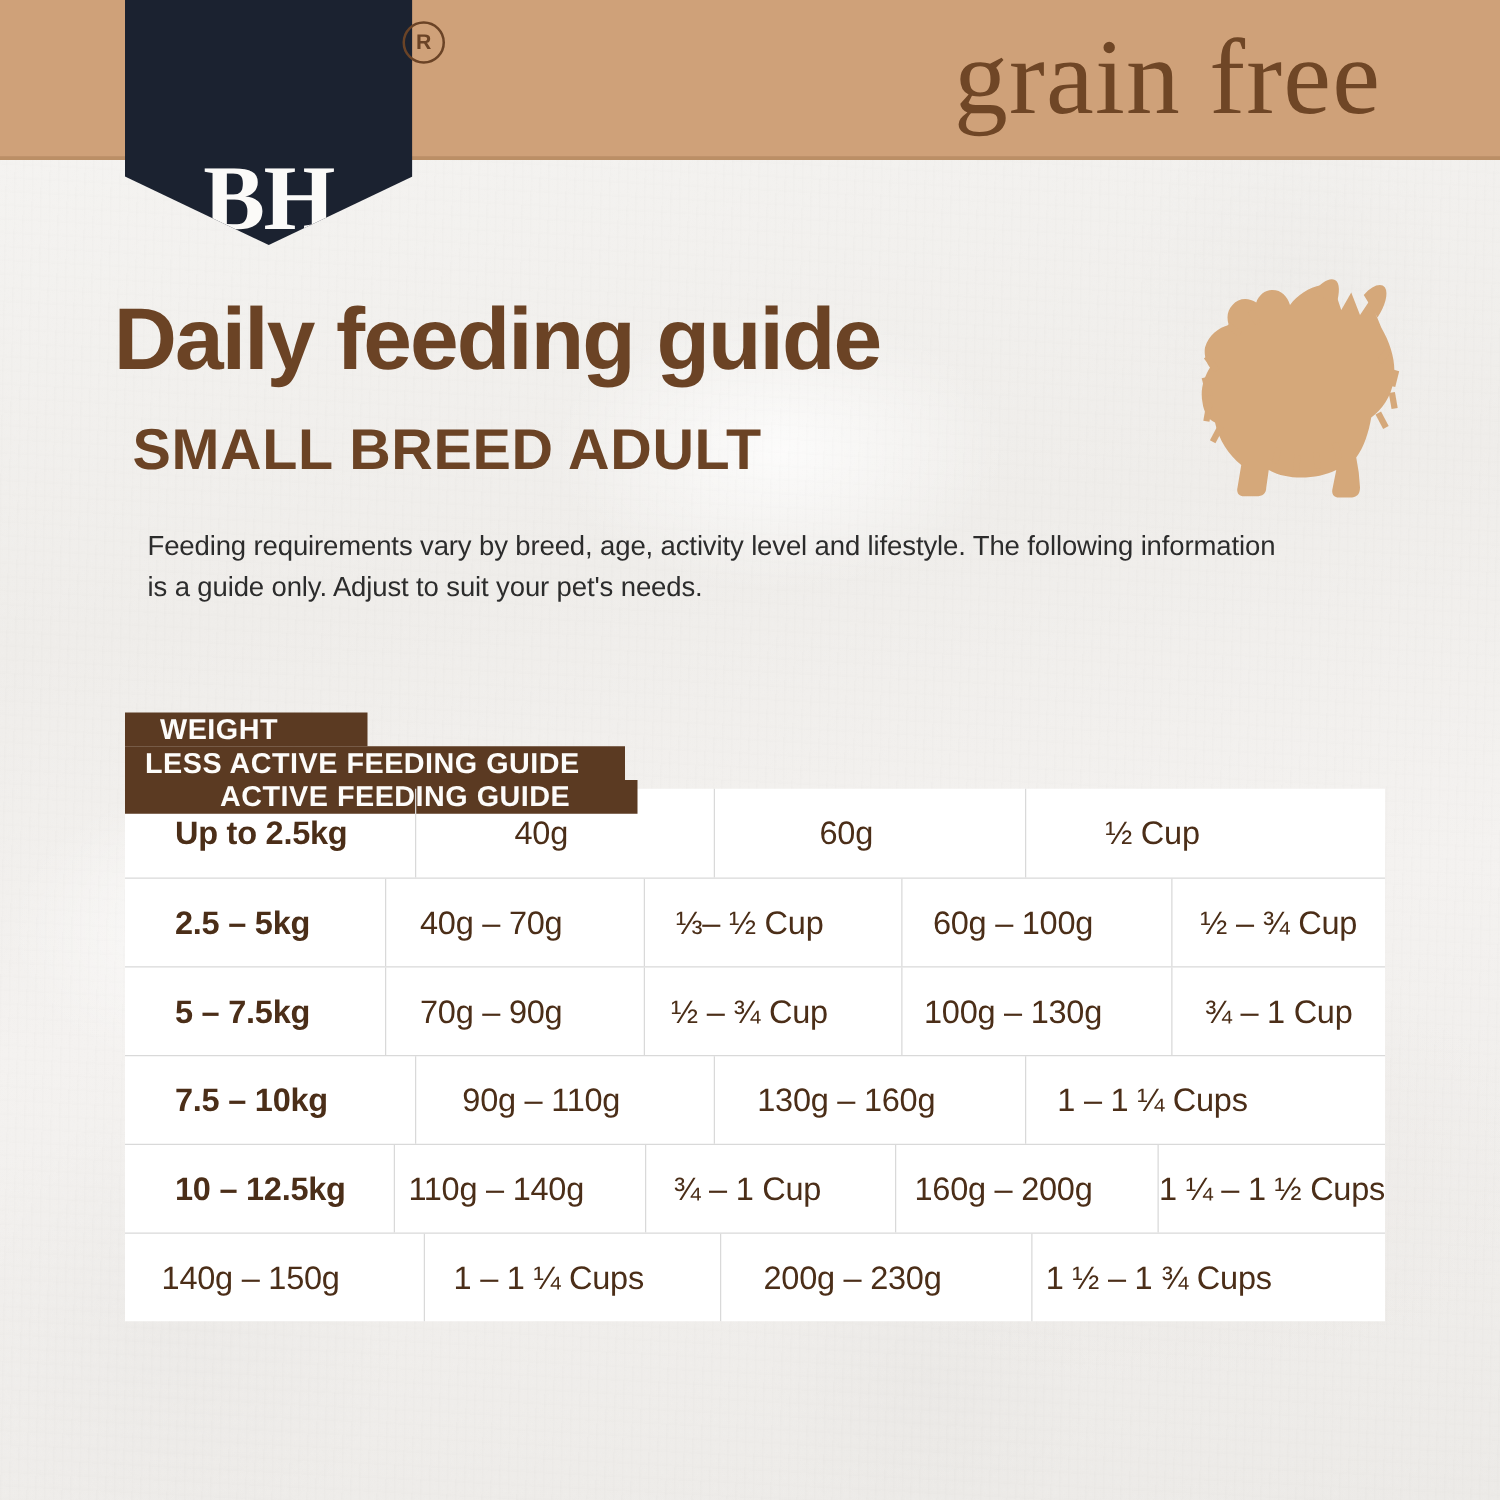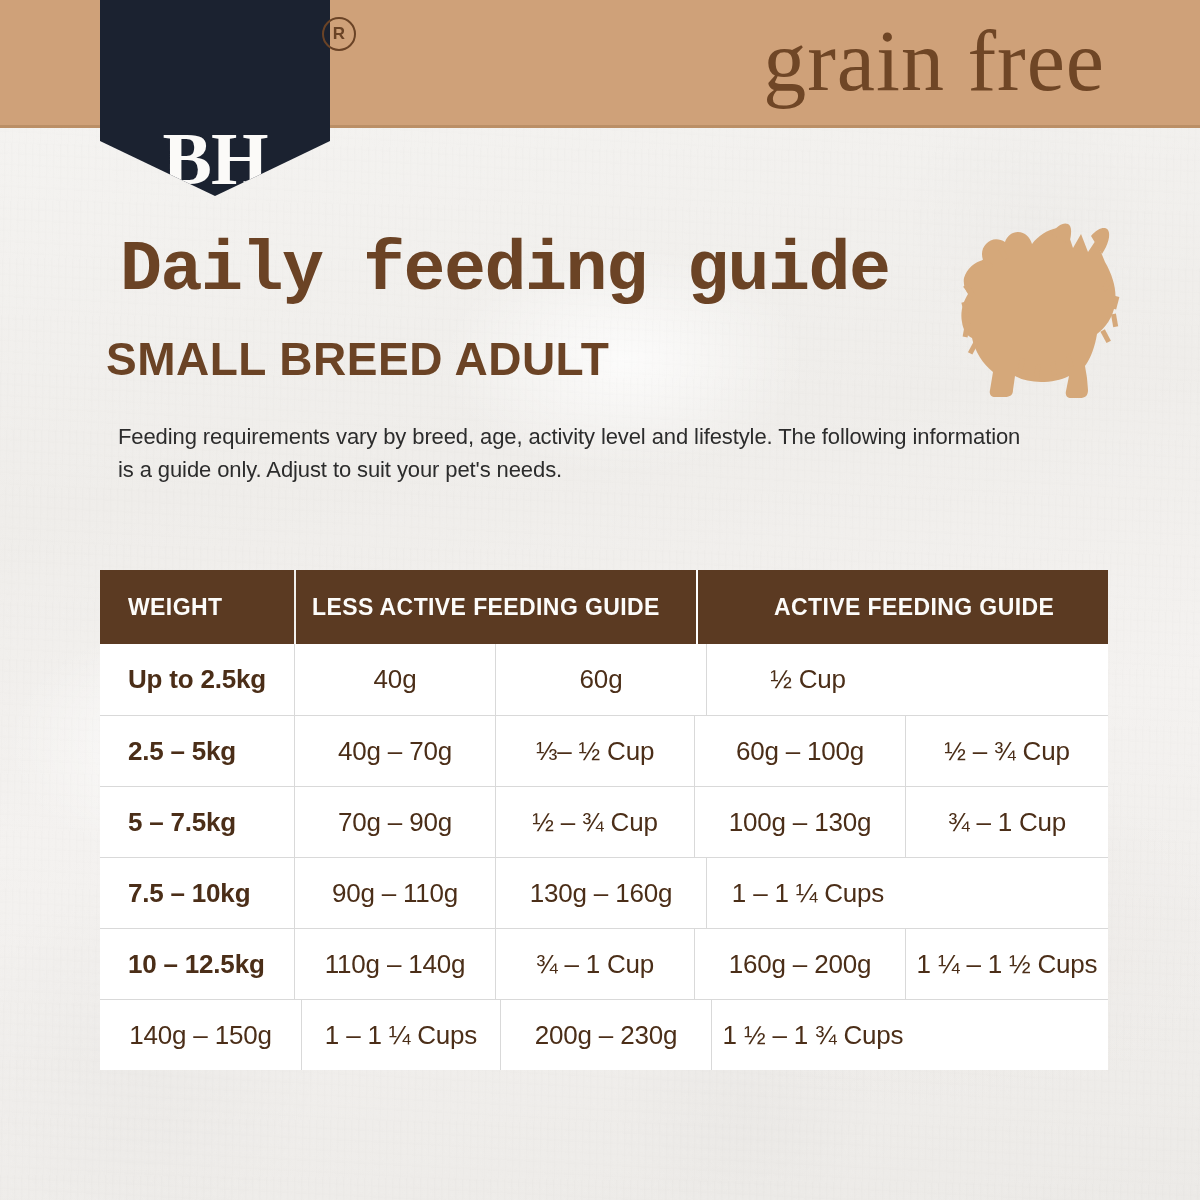--- a/index.html
+++ b/index.html
@@ -102,28 +102,27 @@
     font-size: 86px;
     line-height: 1.15;
     letter-spacing: 1px;
     z-index: 2;
     white-space: nowrap;
   }
 
   
   #title-main {
     position: absolute;
-    left: 120px; top: 236px;
+    left: 91px; top: 236px;
     font-size: 70px;
     font-weight: bold;
     color: #6b4325;
     letter-spacing: -1.5px;
     line-height: 1;
     white-space: nowrap;
-    font-family: Liberation Mono, monospace;
   }
   #title-sub {
     position: absolute;
     left: 106px; top: 336px;
     font-size: 46px;
     font-weight: bold;
     color: #6b4325;
     letter-spacing: 0.5px;
     line-height: 1;
     white-space: nowrap;
@@ -146,21 +145,22 @@
   }
 
   
   #feeding-table {
     position: absolute;
     left: 100px; top: 570px;
     width: 1008px;
   }
   .thead {
     display: flex;
-    height: 74px;
+    height: 61px;
+    flex-direction: column;
   }
   .th {
     background: #5b3a22;
     color: #fdfcfa;
     font-size: 23px;
     font-weight: bold;
     letter-spacing: 0.4px;
     display: flex;
     align-items: center;
     box-sizing: border-box;
@@ -186,25 +186,25 @@
   .td {
     box-sizing: border-box;
     display: flex;
     align-items: center;
     justify-content: center;
     font-size: 26px;
     color: #4b2e18;
     letter-spacing: -0.2px;
     white-space: nowrap;
   }
-  .td + .td { border-left: 1.5px solid #d9d9d9; }
+  .td + .td { border-left: 1.5px solid #d9d9d9; margin-left: 38px; }
   .td-weight {
     width: 194px;
     justify-content: flex-start;
-    padding-left: 28px;
+    padding-left: 40px;
     font-weight: bold;
     font-size: 26px;
   }
   .td-c2 { width: 201px; }
   .td-c3 { width: 199px; }
   .td-c4 { width: 211px; }
   .td-c5 { width: 203px; }
 </style>
 </head>
 <body>

